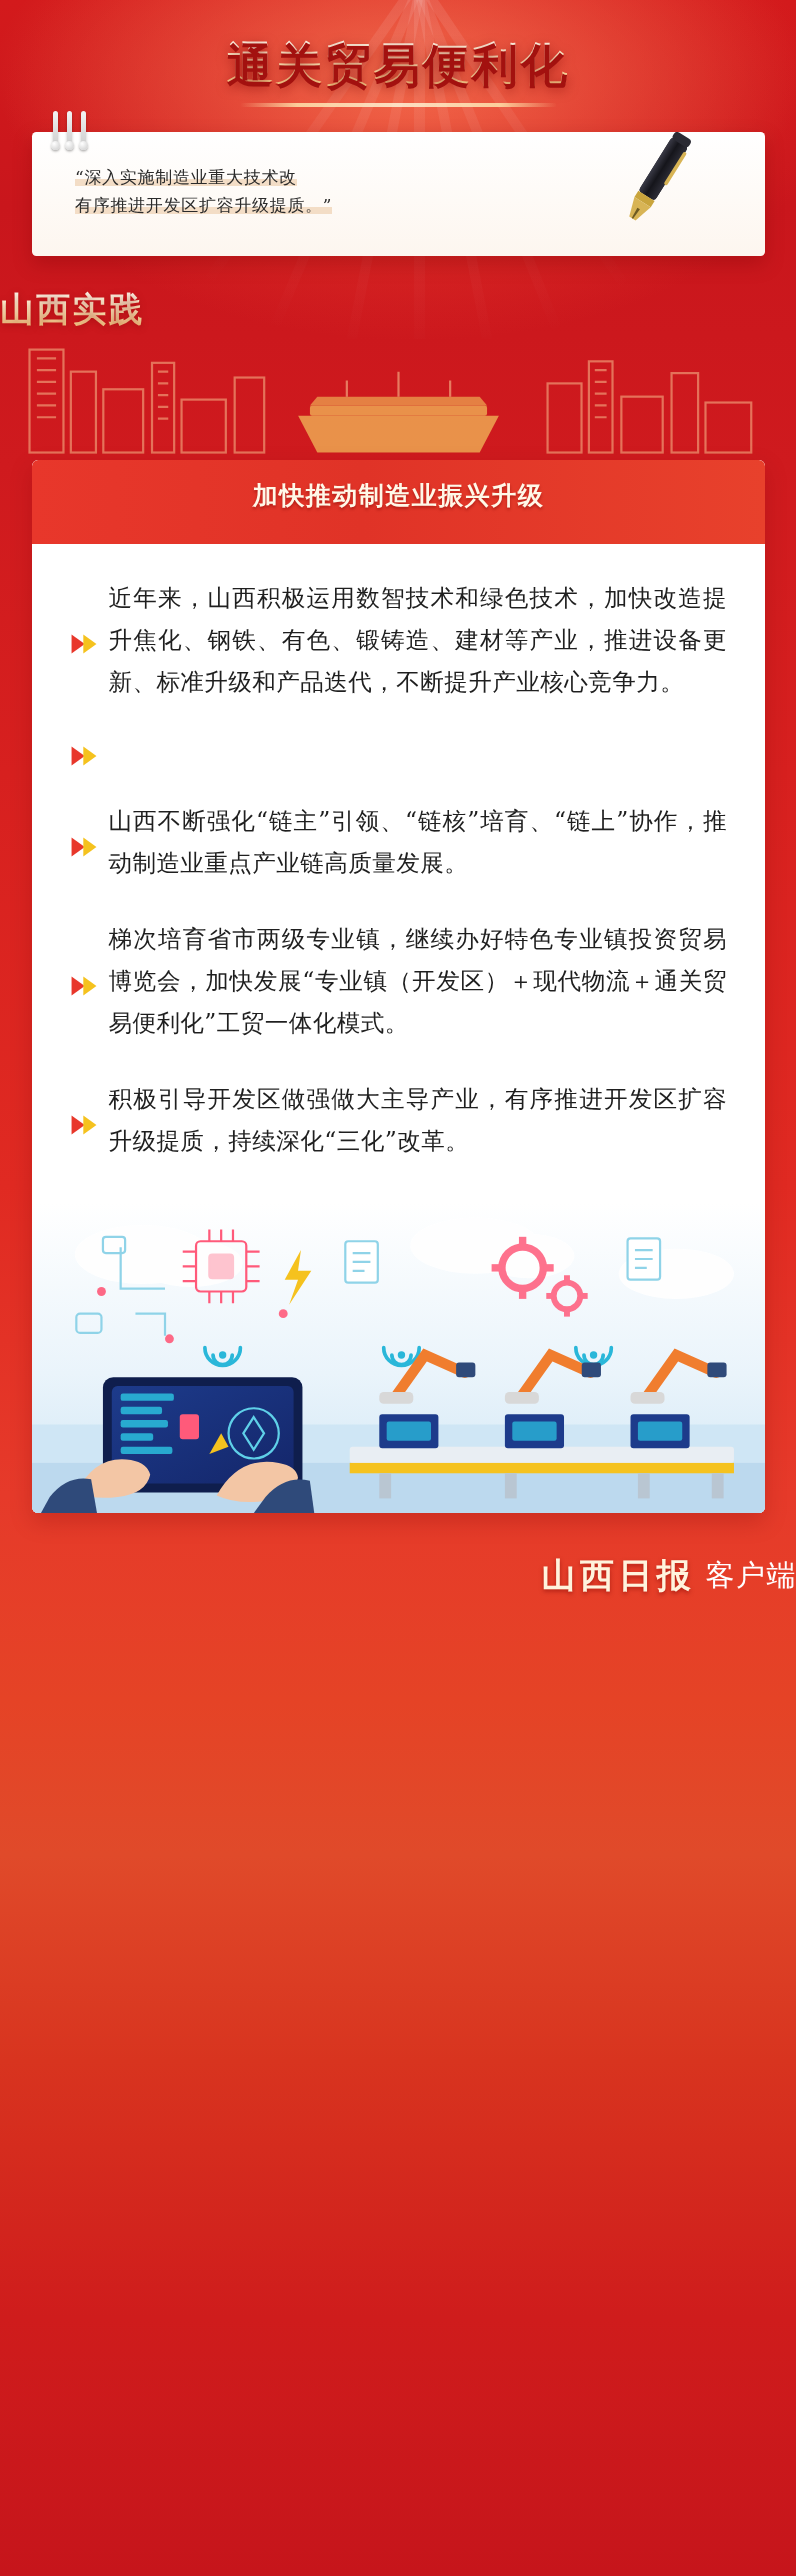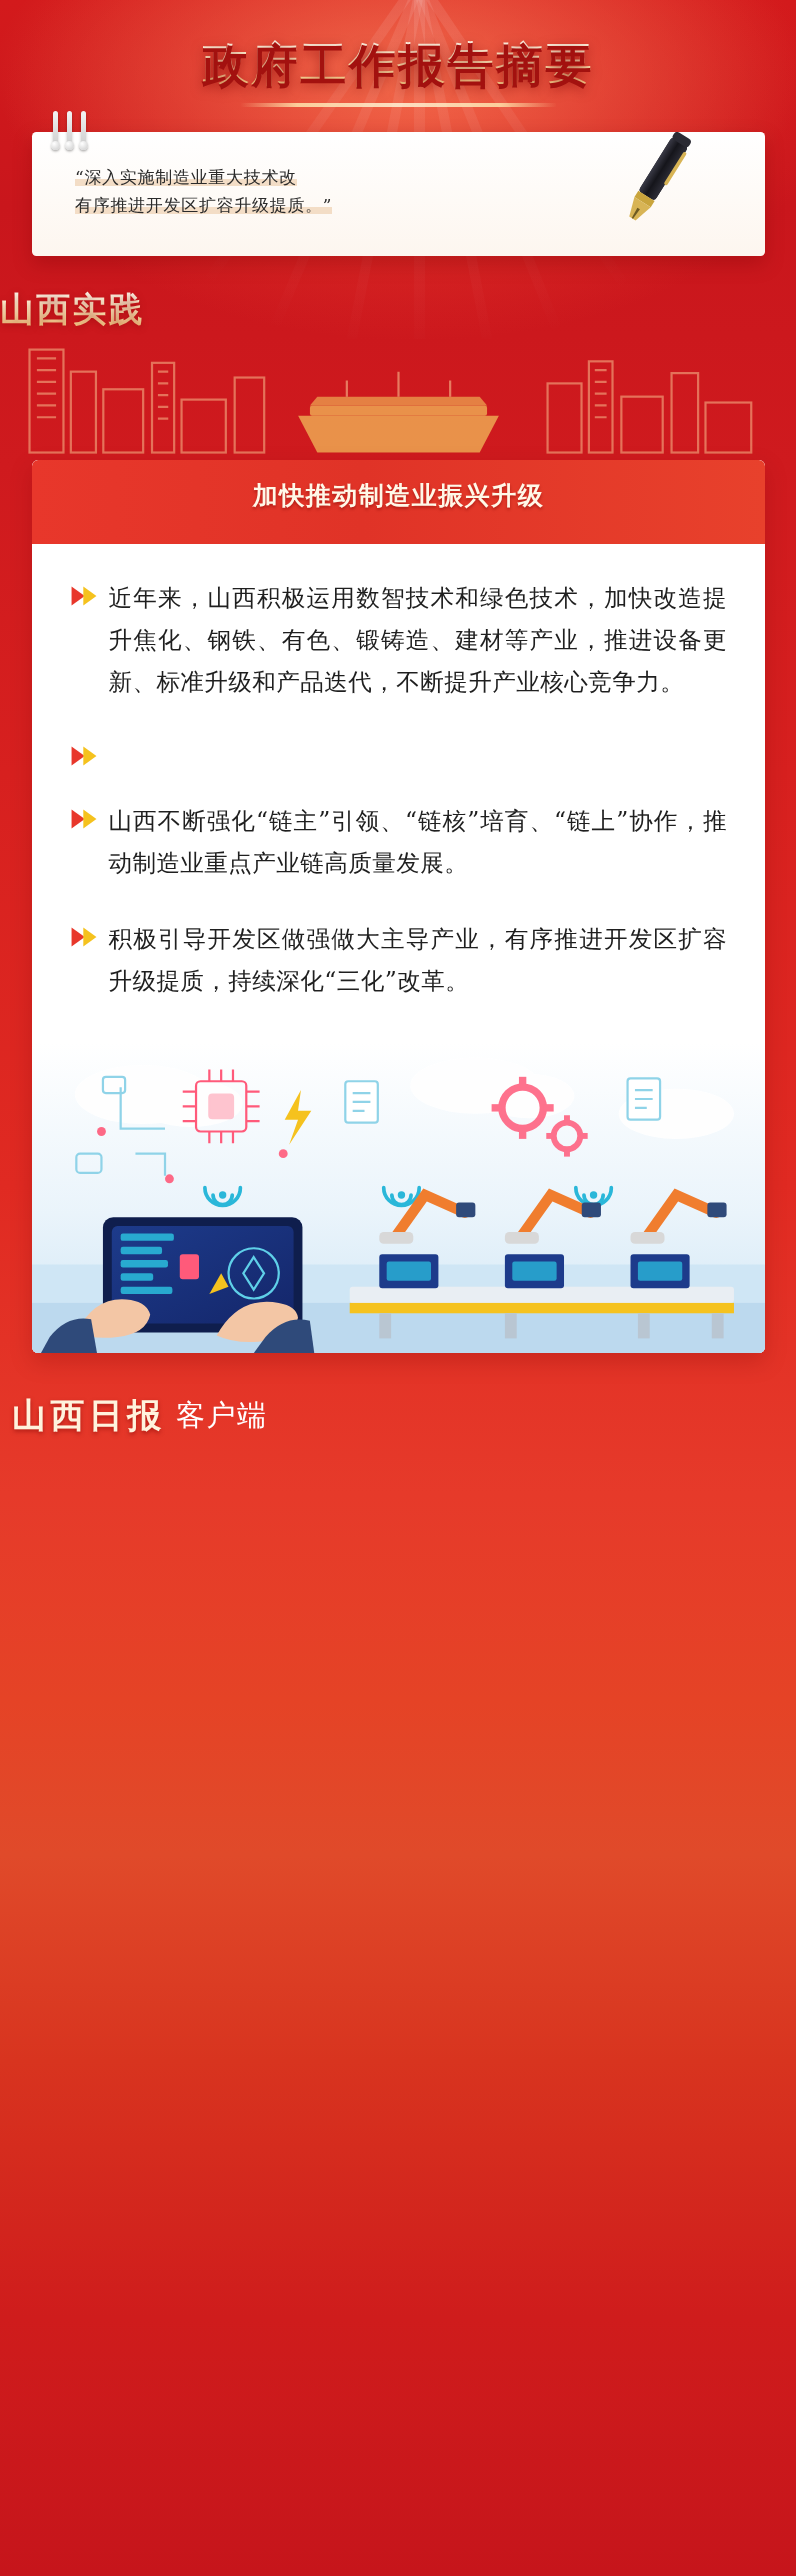--- a/index.html
+++ b/index.html
@@ -134,21 +134,21 @@
   .panel-head-text {
     font-family: "DejaVu Serif", "Liberation Serif", serif;
     font-weight: bold;
     font-size: 25px;
     color: #fff8e8;
     letter-spacing: 1.5px;
     text-shadow: 0 1.5px 3px rgba(120,0,0,.45);
   }
   .para {
     display: flex;
-    align-items: flex-start;
+    align-items: center;
     padding: 0 38px;
     margin-top: 34px;
   }
   .para:first-of-type { margin-top: 38px; }
   .bullet {
     flex: 0 0 auto;
     width: 29.5px; height: 22px;
     margin: 7.4px 8.9px 0 0;
     position: relative;
   }
@@ -162,23 +162,22 @@
     text-align: justify;
     flex: 1 1 auto;
     text-indent: 0;
   }
 
   
   .illus { margin-top: 40px; width: 100%; height: 310px; display:block; }
 
   
   .footer {
-    text-align: left;
+    text-align: right;
     padding: 40px 0 44px;
-    margin-left: 12px;
   }
   .footer-logo {
     display: inline-flex;
     align-items: center;
     gap: 10.3px;
   }
   .footer-mark {
     font-family: "DejaVu Serif", "Liberation Serif", serif;
     font-size: 34px;
     font-weight: bold;
@@ -204,21 +203,21 @@
     <div class="ray" style="transform:rotate(-22deg);left:48%"></div>
     <div class="ray" style="transform:rotate(-11deg);left:50%"></div>
     <div class="ray" style="transform:rotate(0deg);left:52%"></div>
     <div class="ray" style="transform:rotate(11deg);left:54%"></div>
     <div class="ray" style="transform:rotate(23deg);left:56%"></div>
     <div class="ray" style="transform:rotate(35deg);left:58%"></div>
   </div>
 
   <div class="header">
     <div class="title-wrap">
-      <div class="main-title">政府工作报告摘要</div>
+      <div class="main-title">通关贸易便利化</div>
     </div>
     <div class="title-underline"></div>
   </div>
 
   <div class="quote-card">
     <div class="clips">
       <div class="clip"></div>
       <div class="clip"></div>
       <div class="clip"></div>
     </div>
@@ -308,20 +307,29 @@
     <div class="para">
       <span class="bullet">
         <svg width="29.5" height="22" viewBox="0 0 40 30">
             <path d="M2 2 L20 15 L2 28 Z" fill="#e8372b"></path>
             <path d="M18 2 L36 15 L18 28 Z" fill="#f5c21e"></path>
           </svg>
       </span>
       <span class="para-text">山西不断强化“链主”引领、“链核”培育、“链上”协作，推动制造业重点产业链高质量发展。</span>
     </div>
 
+    <div class="para">
+      <span class="bullet">
+        <svg width="29.5" height="22" viewBox="0 0 40 30">
+            <path d="M2 2 L20 15 L2 28 Z" fill="#e8372b"></path>
+            <path d="M18 2 L36 15 L18 28 Z" fill="#f5c21e"></path>
+          </svg>
+      </span>
+      <span class="para-text">梯次培育省市两级专业镇，继续办好特色专业镇投资贸易博览会，加快发展“专业镇（开发区）＋现代物流＋通关贸易便利化”工贸一体化模式。</span>
+    </div>
 
     <div class="para">
       <span class="bullet">
         <svg width="29.5" height="22" viewBox="0 0 40 30">
             <path d="M2 2 L20 15 L2 28 Z" fill="#e8372b"></path>
             <path d="M18 2 L36 15 L18 28 Z" fill="#f5c21e"></path>
           </svg>
       </span>
       <span class="para-text">积极引导开发区做强做大主导产业，有序推进开发区扩容升级提质，持续深化“三化”改革。</span>
     </div>

